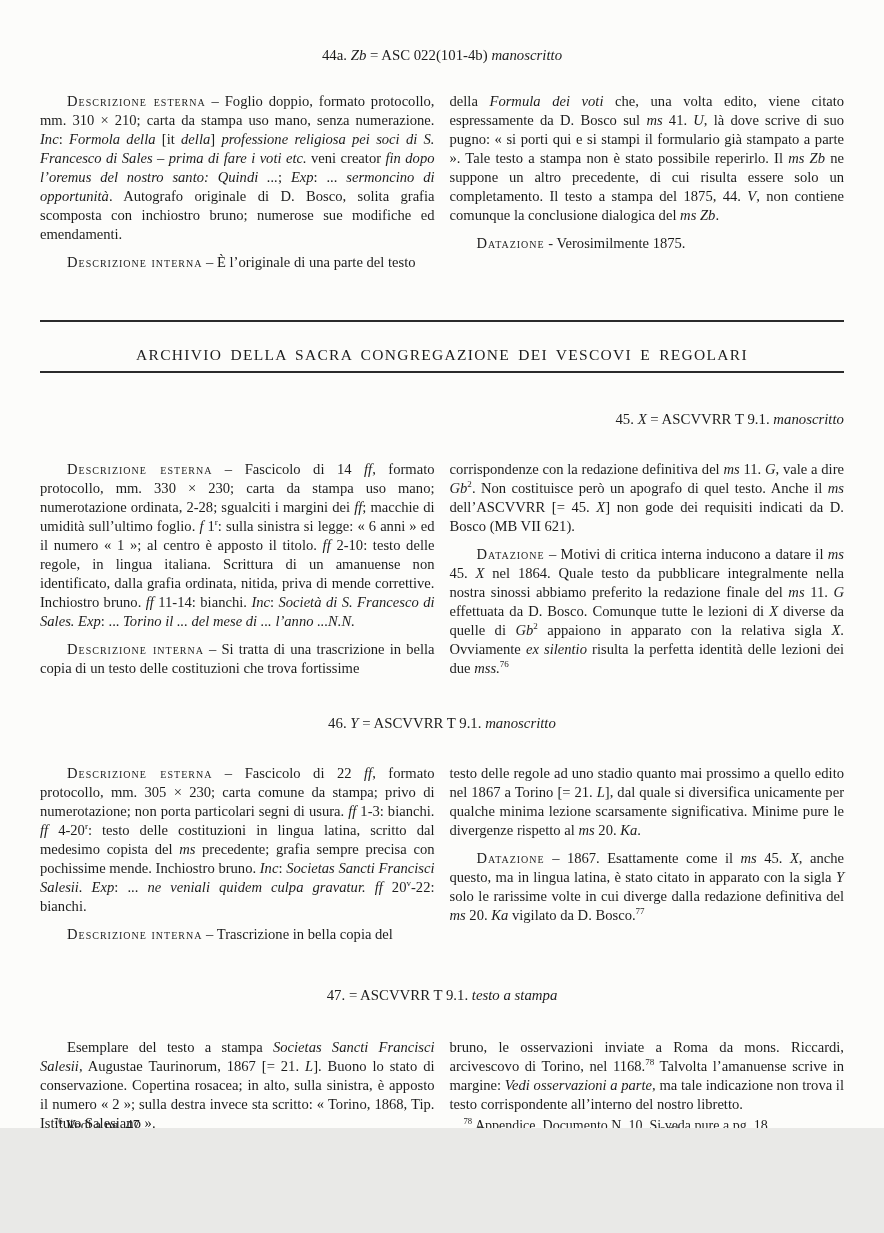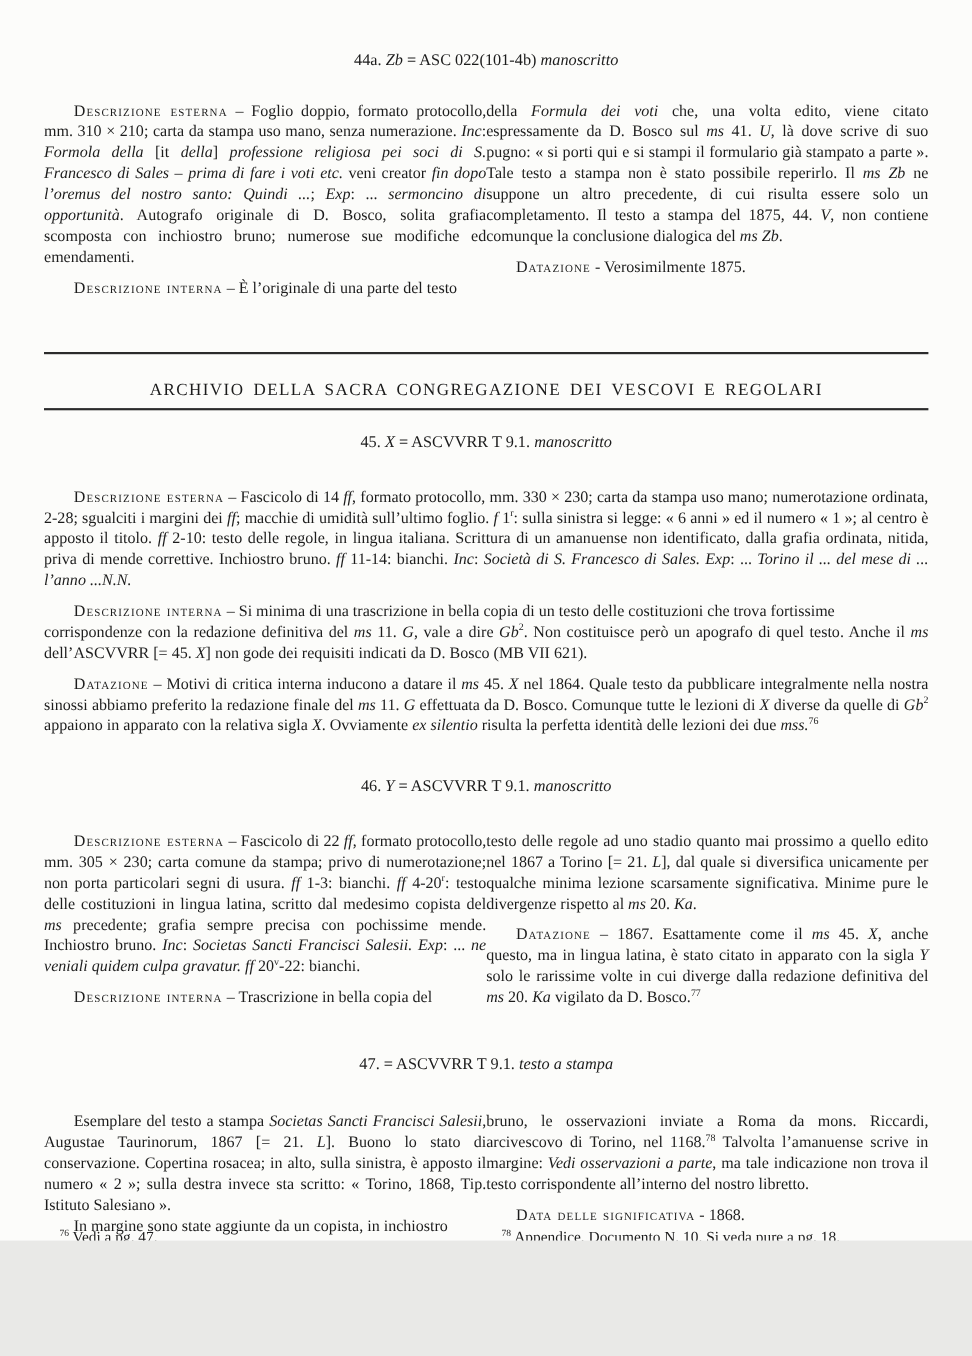--- a/index.html
+++ b/index.html
@@ -9,27 +9,27 @@
     font-family:"Liberation Serif","DejaVu Serif",serif;
     font-size:14.6px;line-height:19px;
     -webkit-hyphens:auto;hyphens:auto;
   }
   .content{padding:0 40px;}
   .entry-heading{
     margin:0;text-align:center;font-weight:normal;
     font-size:14.8px;line-height:19px;
   }
   .h44a{margin-top:46px;}
-  .h45{margin-top:20px;}
+  .h45{margin-top:37px;text-align:right;}
   .h46{margin-top:36px;}
   .h47{margin-top:42px;}
-  .cols{display:flex;}
+  .cols{display:flex;gap:15px;}
   .col{flex:1;min-width:0;text-align:justify;}
   .cols44a{margin-top:27px;}
-  .cols45{margin-top:31px;flex-direction:column;}
+  .cols45{margin-top:31px;}
   .cols46{margin-top:31px;}
   .cols47{margin-top:33px;}
   .para{margin:0;text-indent:27px;}
   .para + .para{margin-top:9px;}
   .para.tight{margin-top:0;}
   .para.cont{text-indent:0;}
   .banner{
     margin-top:48px;
     border-top:2px solid #2b2b2b;border-bottom:2px solid #2b2b2b;
     padding:23px 0 7px;
@@ -68,21 +68,21 @@
       </div>
     </div>
 
     <div class="banner">ARCHIVIO DELLA SACRA CONGREGAZIONE DEI VESCOVI E REGOLARI</div>
 
     <h2 class="entry-heading h45"><span>45. </span><span class="seg-i">X</span><span> = ASCVVRR T 9.1. </span><span class="seg-i">manoscritto</span></h2>
 
     <div class="cols cols45">
       <div class="col">
         <p class="para"><span class="seg-sc">Descrizione esterna</span><span> – Fascicolo di 14 </span><span class="seg-i">ff</span><span>, formato protocollo, mm. 330 × 230; carta da stampa uso mano; numerotazione ordinata, 2-28; sgualciti i margini dei </span><span class="seg-i">ff</span><span>; macchie di umidità sull’ultimo foglio. </span><span class="seg-i">f</span><span> 1</span><span class="seg-sup">r</span><span>: sulla sinistra si legge: « 6 anni » ed il numero « 1 »; al centro è apposto il titolo. </span><span class="seg-i">ff</span><span> 2-10: testo delle regole, in lingua italiana. Scrittura di un amanuense non identificato, dalla grafia ordinata, nitida, priva di mende correttive. Inchiostro bruno. </span><span class="seg-i">ff</span><span> 11-14: bianchi. </span><span class="seg-i">Inc</span><span>: </span><span class="seg-i">Società di S. Francesco di Sales. Exp</span><span>: ... </span><span class="seg-i">Torino il ... del mese di ... l’anno ...N.N.</span></p>
-        <p class="para"><span class="seg-sc">Descrizione interna</span><span> – Si minima di una trascrizione in bella copia di un testo delle costituzioni che trova fortissime</span></p>
+        <p class="para"><span class="seg-sc">Descrizione interna</span><span> – Si tratta di una trascrizione in bella copia di un testo delle costituzioni che trova fortissime</span></p>
       </div>
       <div class="col">
         <p class="para cont"><span>corrispondenze con la redazione definitiva del </span><span class="seg-i">ms</span><span> 11. </span><span class="seg-i">G</span><span>, vale a dire </span><span class="seg-i">Gb</span><span class="seg-sup">2</span><span>. Non costituisce però un apografo di quel testo. Anche il </span><span class="seg-i">ms</span><span> dell’ASCVVRR [= 45. </span><span class="seg-i">X</span><span>] non gode dei requisiti indicati da D. Bosco (MB VII 621).</span></p>
         <p class="para"><span class="seg-sc">Datazione</span><span> – Motivi di critica interna inducono a datare il </span><span class="seg-i">ms</span><span> 45. </span><span class="seg-i">X</span><span> nel 1864. Quale testo da pubblicare integralmente nella nostra sinossi abbiamo preferito la redazione finale del </span><span class="seg-i">ms</span><span> 11. </span><span class="seg-i">G</span><span> effettuata da D. Bosco. Comunque tutte le lezioni di </span><span class="seg-i">X</span><span> diverse da quelle di </span><span class="seg-i">Gb</span><span class="seg-sup">2</span><span> appaiono in apparato con la relativa sigla </span><span class="seg-i">X</span><span>. Ovviamente </span><span class="seg-i">ex silentio</span><span> risulta la perfetta identità delle lezioni dei due </span><span class="seg-i">mss.</span><span class="seg-sup">76</span></p>
       </div>
     </div>
 
     <h2 class="entry-heading h46"><span>46. </span><span class="seg-i">Y</span><span> = ASCVVRR T 9.1. </span><span class="seg-i">manoscritto</span></h2>
 
     <div class="cols cols46">

